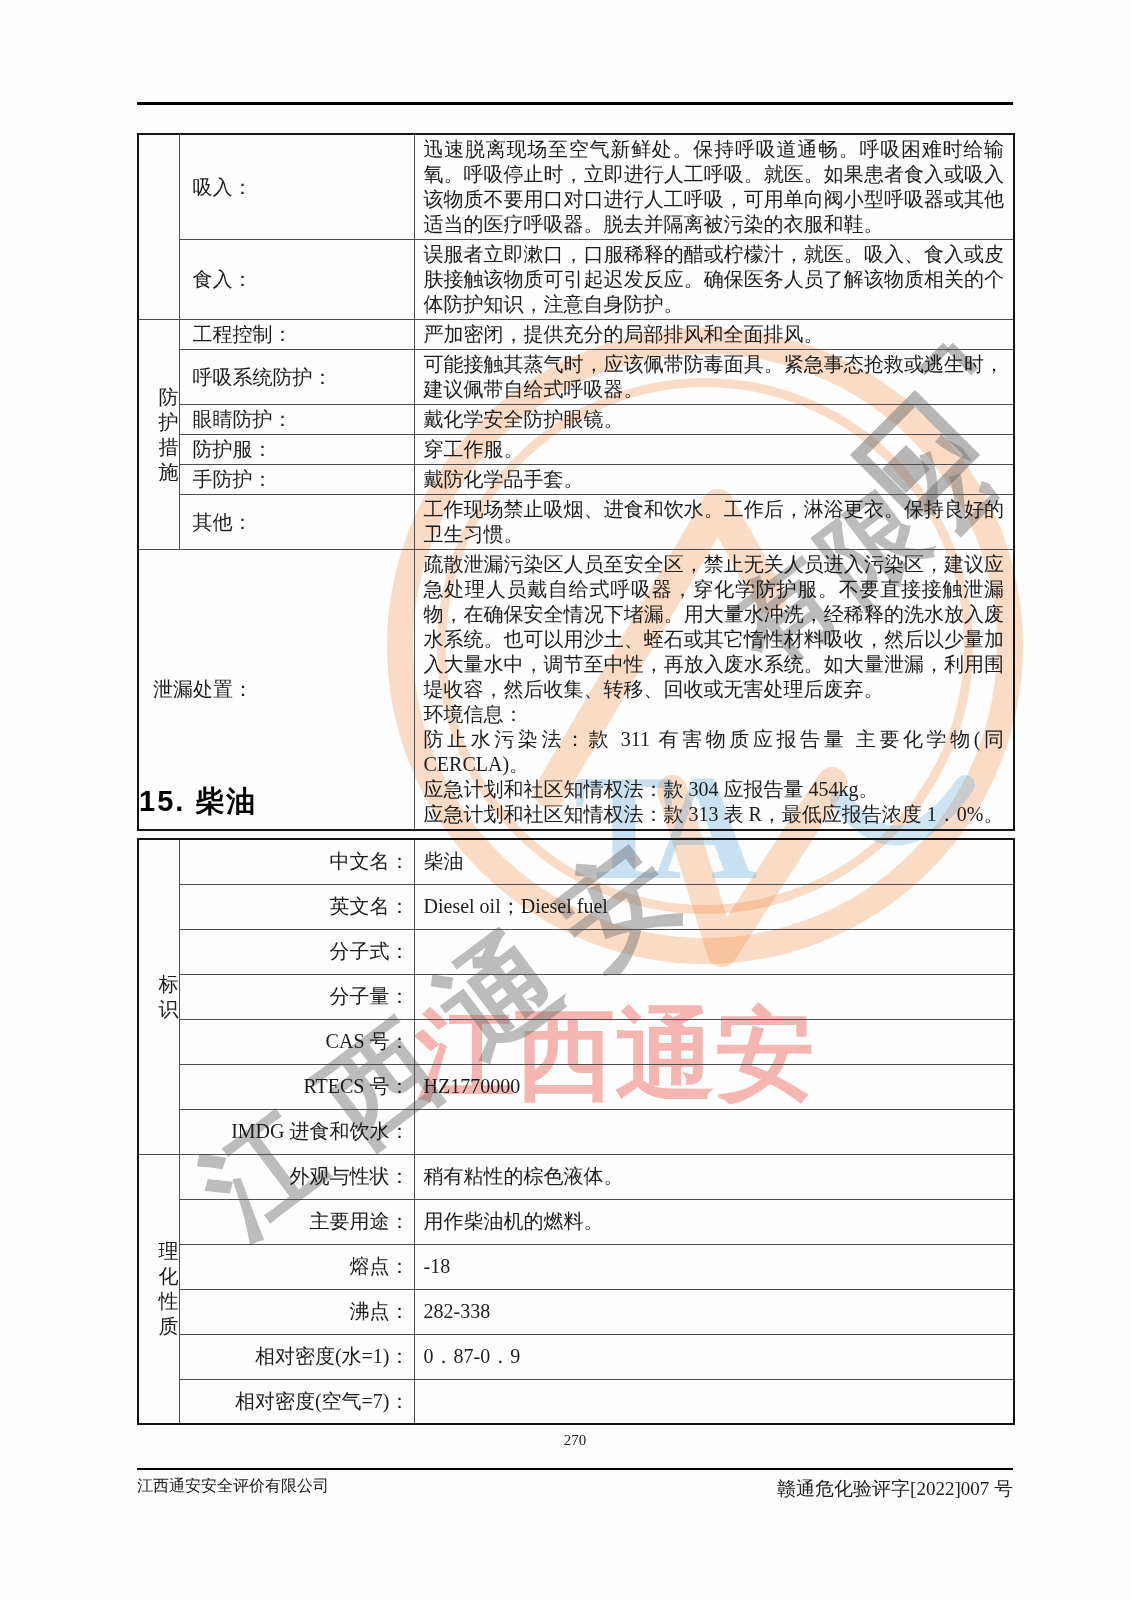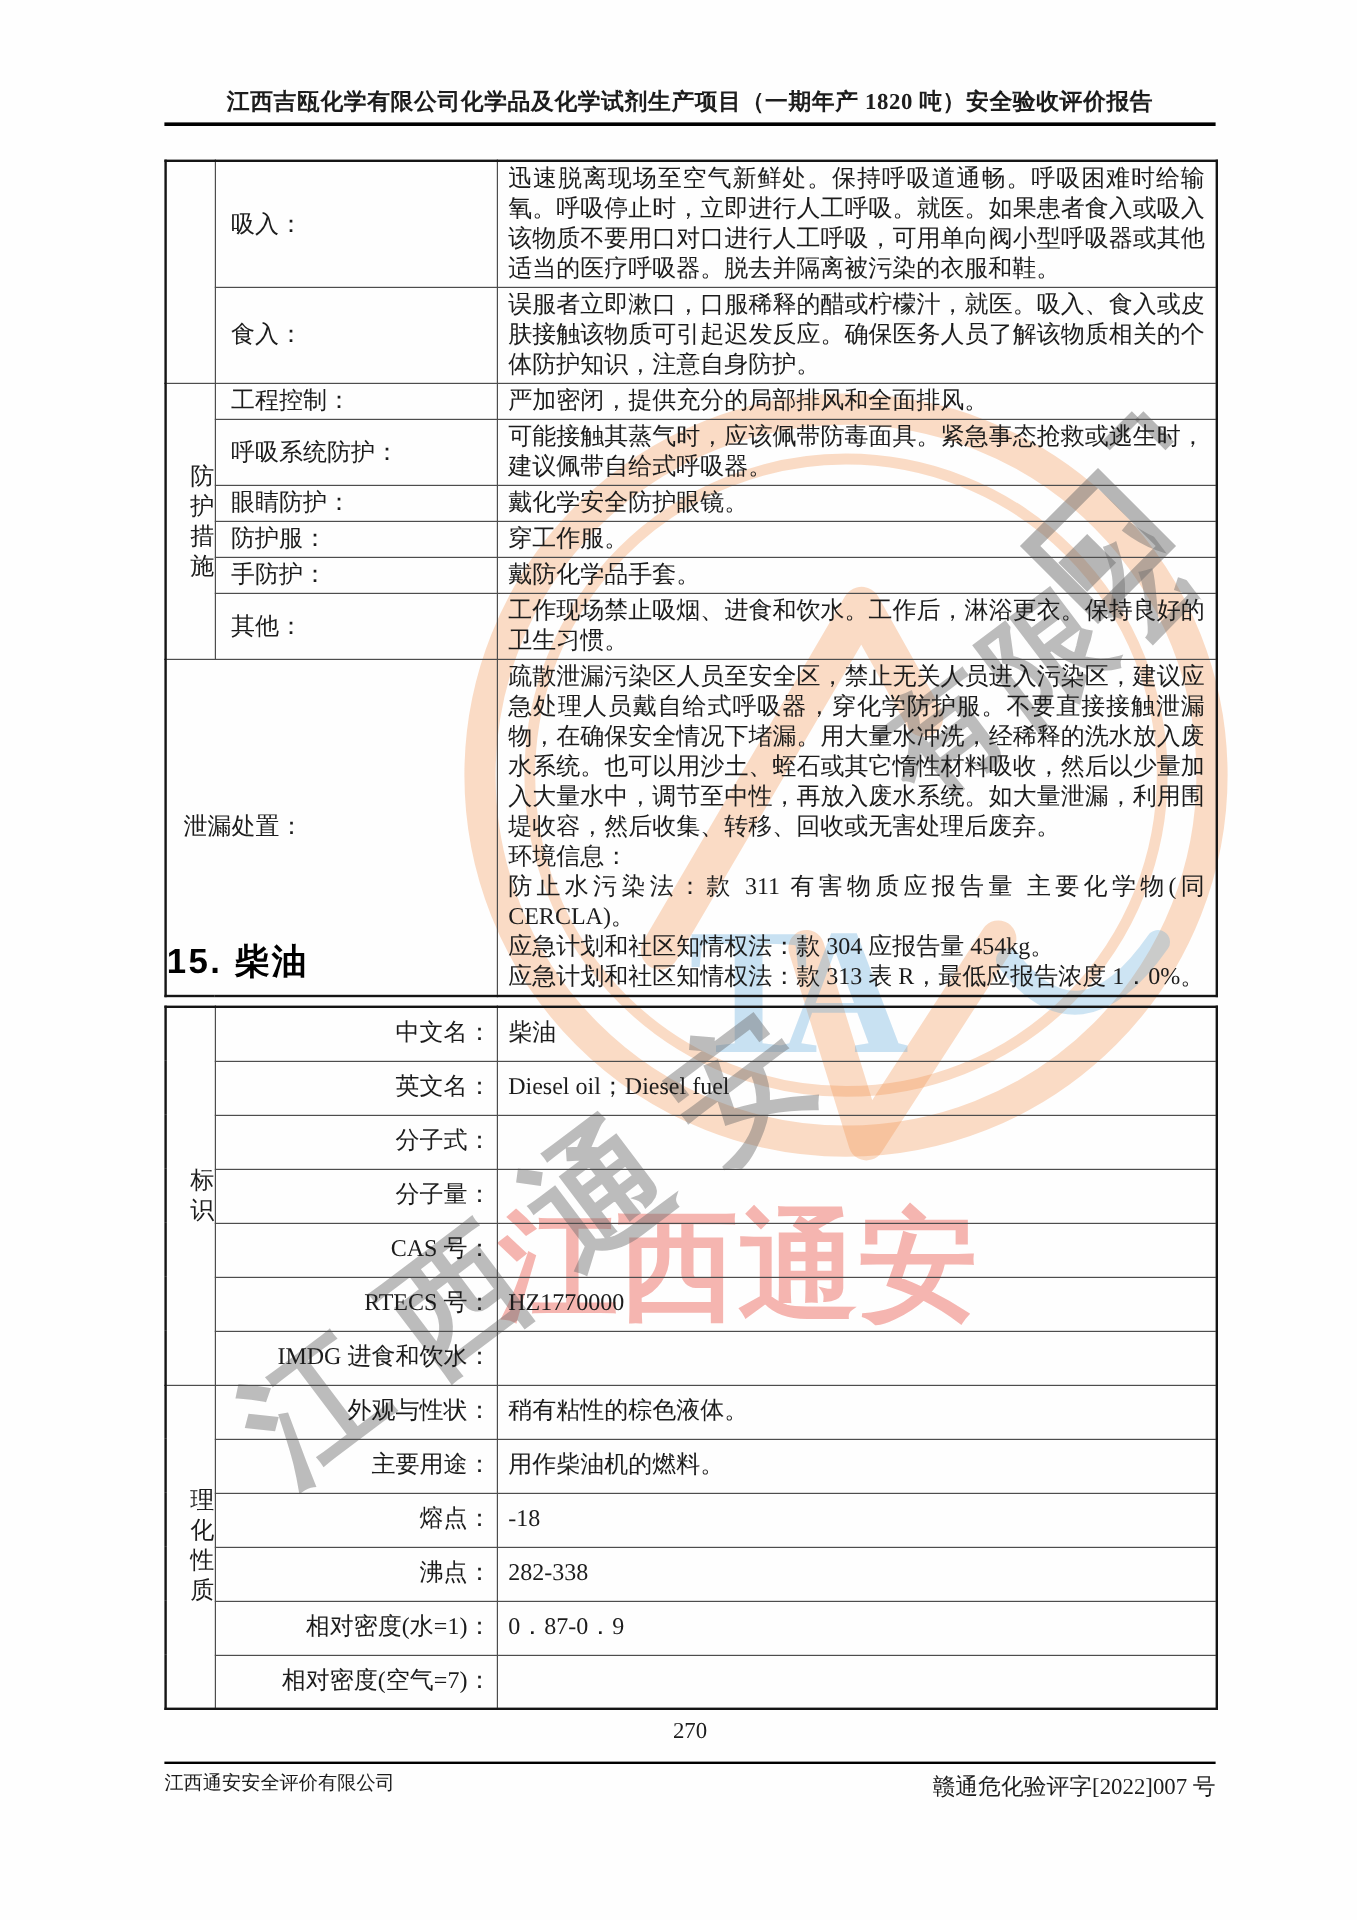--- a/index.html
+++ b/index.html
@@ -54,21 +54,21 @@
   .lbl-merged { padding-left:14px; }
   .val { text-align:justify; padding:2px 9px; }
   .val-pre { white-space:pre-line; line-height:23px; }
   .t2 .lbl { text-align:right; padding:0 4px; }
   .t2 .val { text-align:left; }
 
   .section-title { position:absolute; top:782px; left:139px; margin:0;
     font-family:"Liberation Sans","DejaVu Sans",sans-serif; font-weight:bold; font-size:29px;
     letter-spacing:2px; color:#000; }
 
-  .page-num { position:absolute; top:1432px; left:137px; width:876px; text-align:center; font-size:19px; }
+  .page-num { position:absolute; top:1432px; left:137px; width:876px; text-align:center; font-size:15px; }
   .ftr-rule { position:absolute; top:1468px; left:137px; width:876px; height:2px; background:#000; }
   .ftr-left  { position:absolute; top:1476px; left:137px;  font-size:16px; }
   .ftr-right { position:absolute; top:1476px; right:118px; font-size:19px; }
 </style>
 </head>
 <body>
 
 <div class="page">
 
   <div class="wm">
@@ -84,21 +84,20 @@
     <div class="wm-diag1">江西通安</div>
     <div class="wm-diag2">有限公司</div>
     <div class="wm-diamond"></div>
     <div class="wm-diamond-dot"></div>
     <div class="wm-chevl"></div>
     <div class="wm-chevr"></div>
   </div>
 
   <div class="content">
 
-    <div class="hdr-title">江西吉瓯化学有限公司化学品及化学试剂生产项目（一期年产 1820 吨）安全验收评价报告</div>
     <div class="hdr-rule"></div>
 
     <table class="tbl t1">
       <colgroup>
           <col class="col0">
           <col class="col1">
           <col class="col2">
         </colgroup>
       <tbody>
         <tr style="height:102px">

